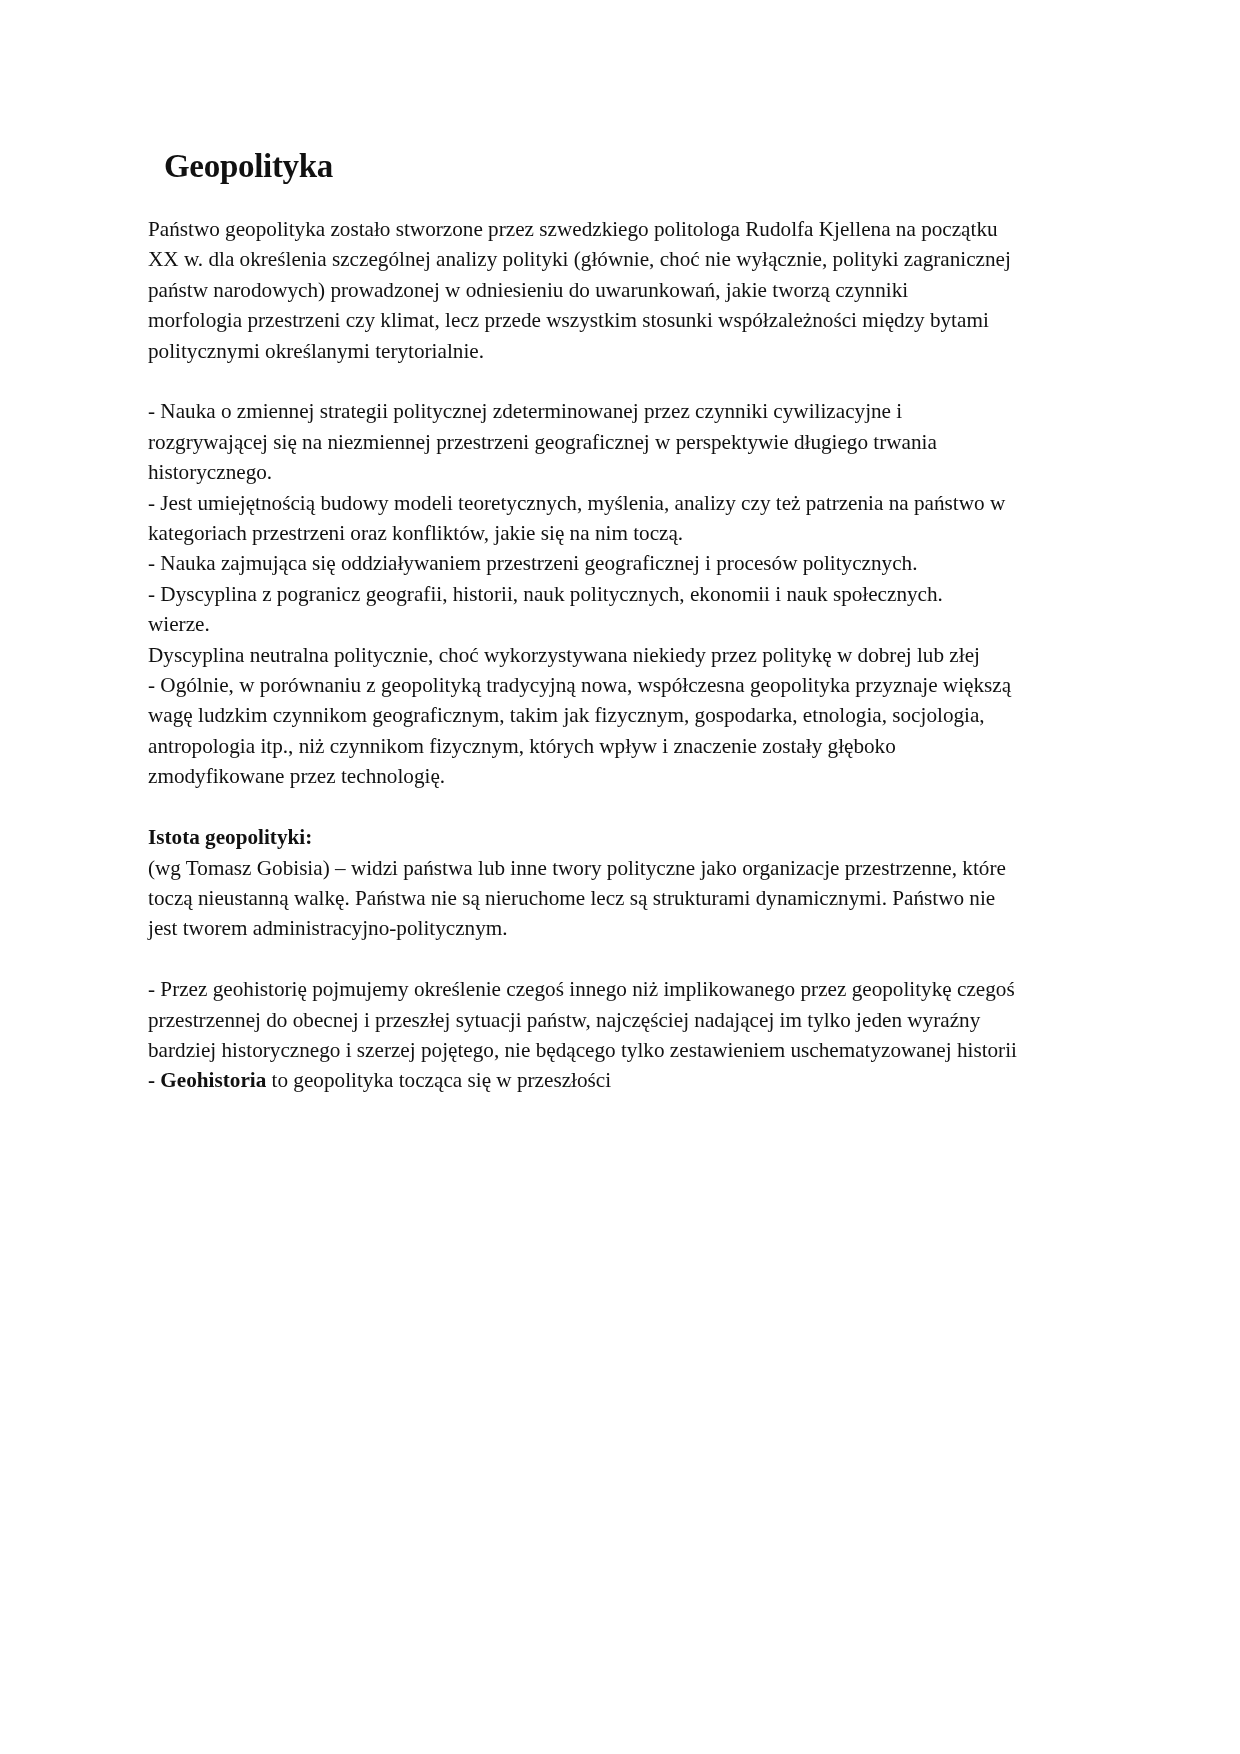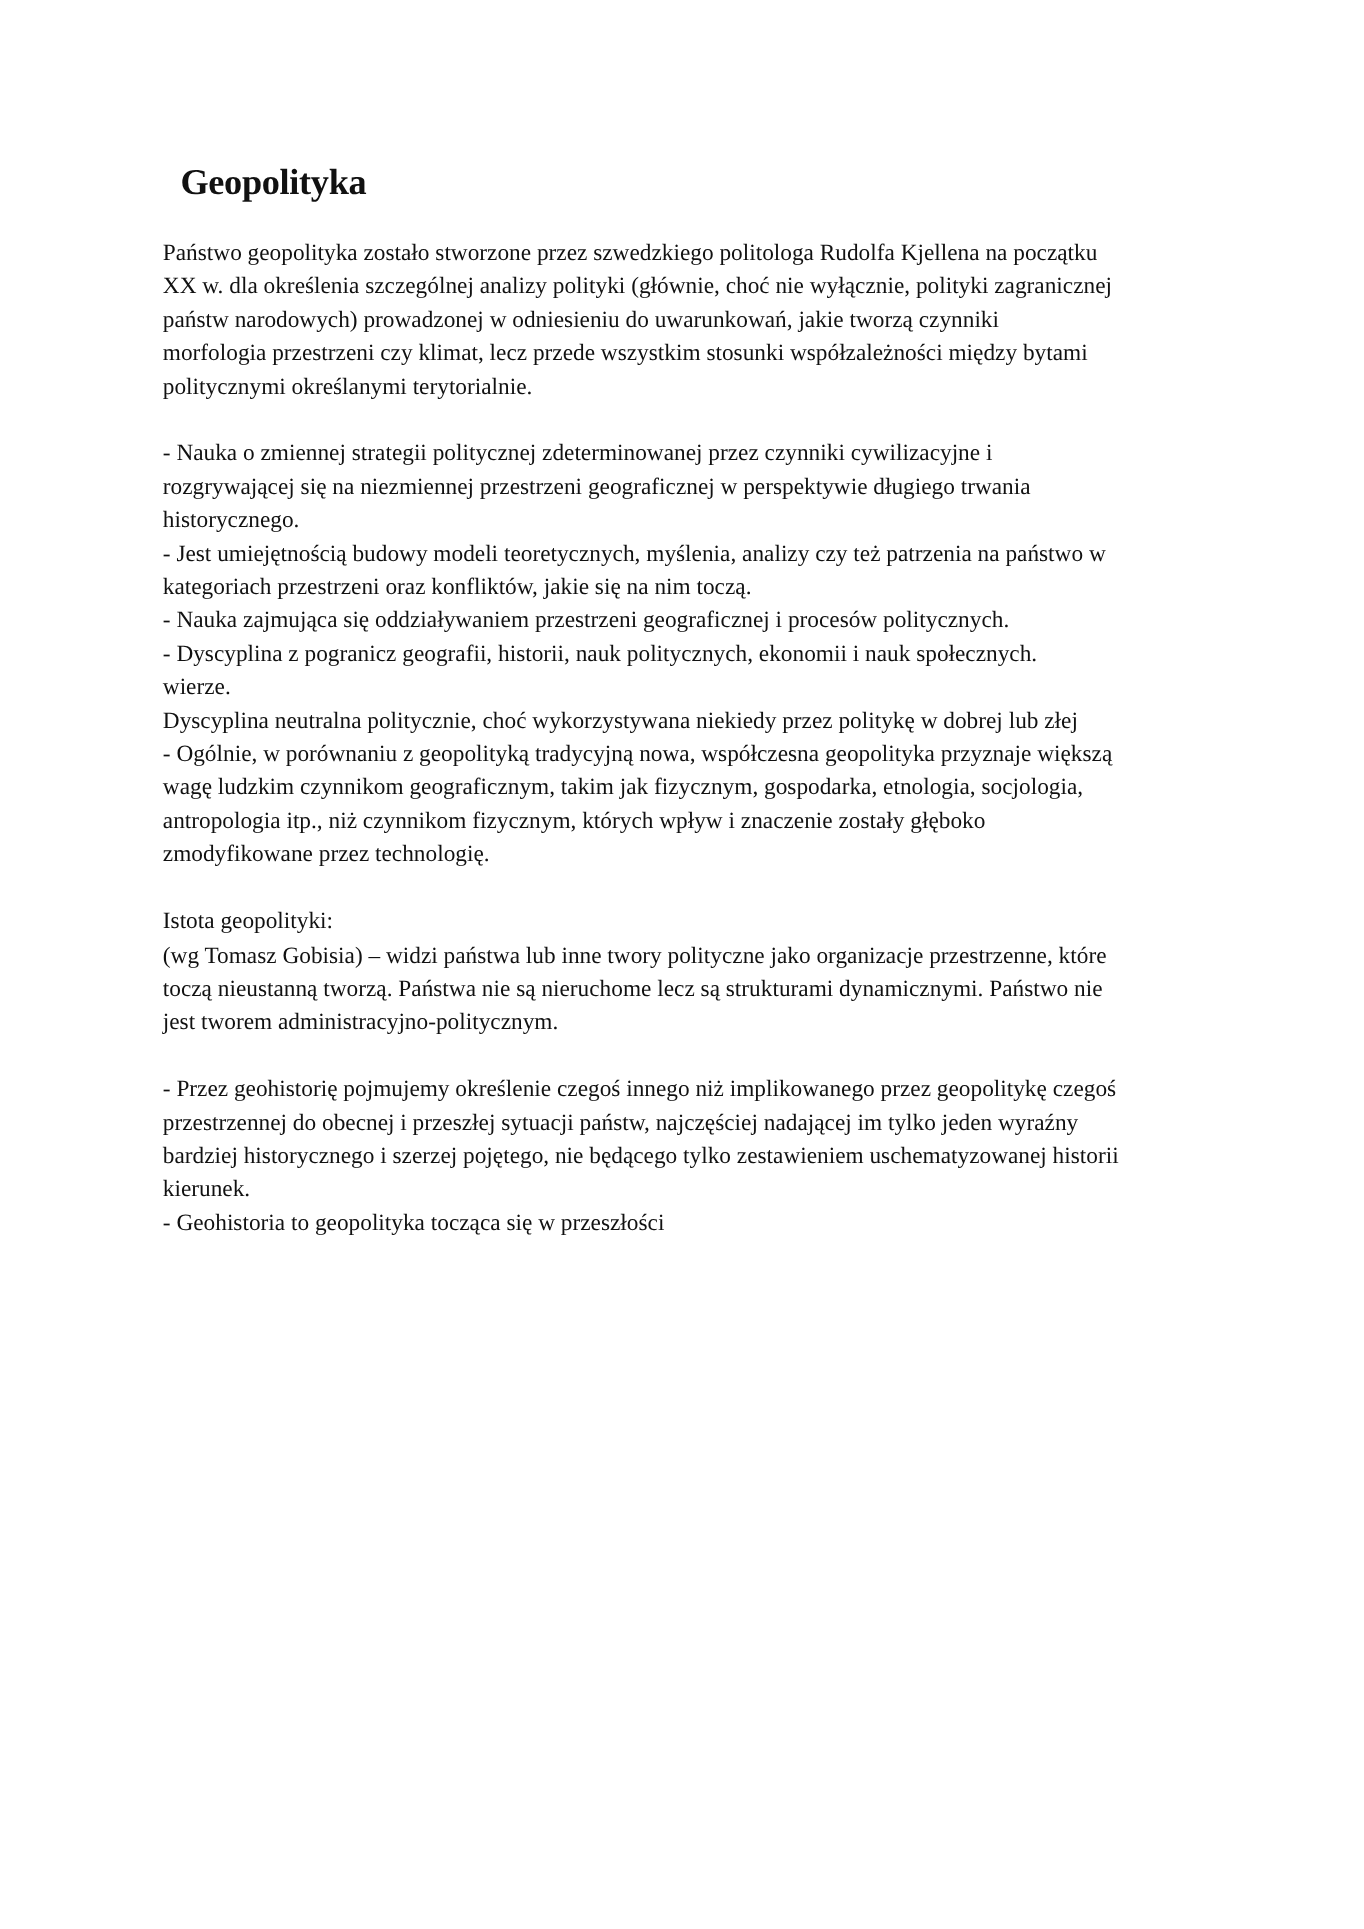--- a/index.html
+++ b/index.html
@@ -24,21 +24,21 @@
       margin: 0 0 28px 16px;
       letter-spacing: -0.3px;
     }
     .line {
       font-size: 21.2px;
       line-height: 30.4px;
       white-space: nowrap;
       display: block;
     }
     .gap { height: 30.4px; }
-    b { font-weight: normal; }
+    b { font-weight: bold; }
   </style>
 </head>
 <body>
 
 <div class="page">
   <h1 class="title">Geopolityka</h1>
 
   <div>
     <span class="line">Państwo geopolityka zostało stworzone przez szwedzkiego politologa Rudolfa Kjellena na początku</span>
     <span class="line">XX w. dla określenia szczególnej analizy polityki (głównie, choć nie wyłącznie, polityki zagranicznej</span>
@@ -63,26 +63,25 @@
     <span class="line">wagę ludzkim czynnikom geograficznym, takim jak fizycznym, gospodarka, etnologia, socjologia,</span>
     <span class="line">antropologia itp., niż czynnikom fizycznym, których wpływ i znaczenie zostały głęboko</span>
     <span class="line">zmodyfikowane przez technologię.</span>
   </div>
 
   <div class="gap"></div>
 
   <div>
     <span class="line"><b>Istota geopolityki:</b></span>
     <span class="line">(wg Tomasz Gobisia) – widzi państwa lub inne twory polityczne jako organizacje przestrzenne, które</span>
-    <span class="line">toczą nieustanną tworzą. Państwa nie są nieruchome lecz są strukturami dynamicznymi. Państwo nie</span>
+    <span class="line">toczą nieustanną walkę. Państwa nie są nieruchome lecz są strukturami dynamicznymi. Państwo nie</span>
     <span class="line">jest tworem administracyjno-politycznym.</span>
   </div>
 
   <div class="gap"></div>
 
   <div>
     <span class="line">- Przez geohistorię pojmujemy określenie czegoś innego niż implikowanego przez geopolitykę czegoś</span>
     <span class="line">przestrzennej do obecnej i przeszłej sytuacji państw, najczęściej nadającej im tylko jeden wyraźny</span>
     <span class="line">bardziej historycznego i szerzej pojętego, nie będącego tylko zestawieniem uschematyzowanej historii</span>
-    <span class="line">kierunek.</span>
     <span class="line"><b>- </b><b>Geohistoria</b><span> to geopolityka tocząca się w przeszłości</span></span>
   </div>
 </div>
 
 </body></html>

